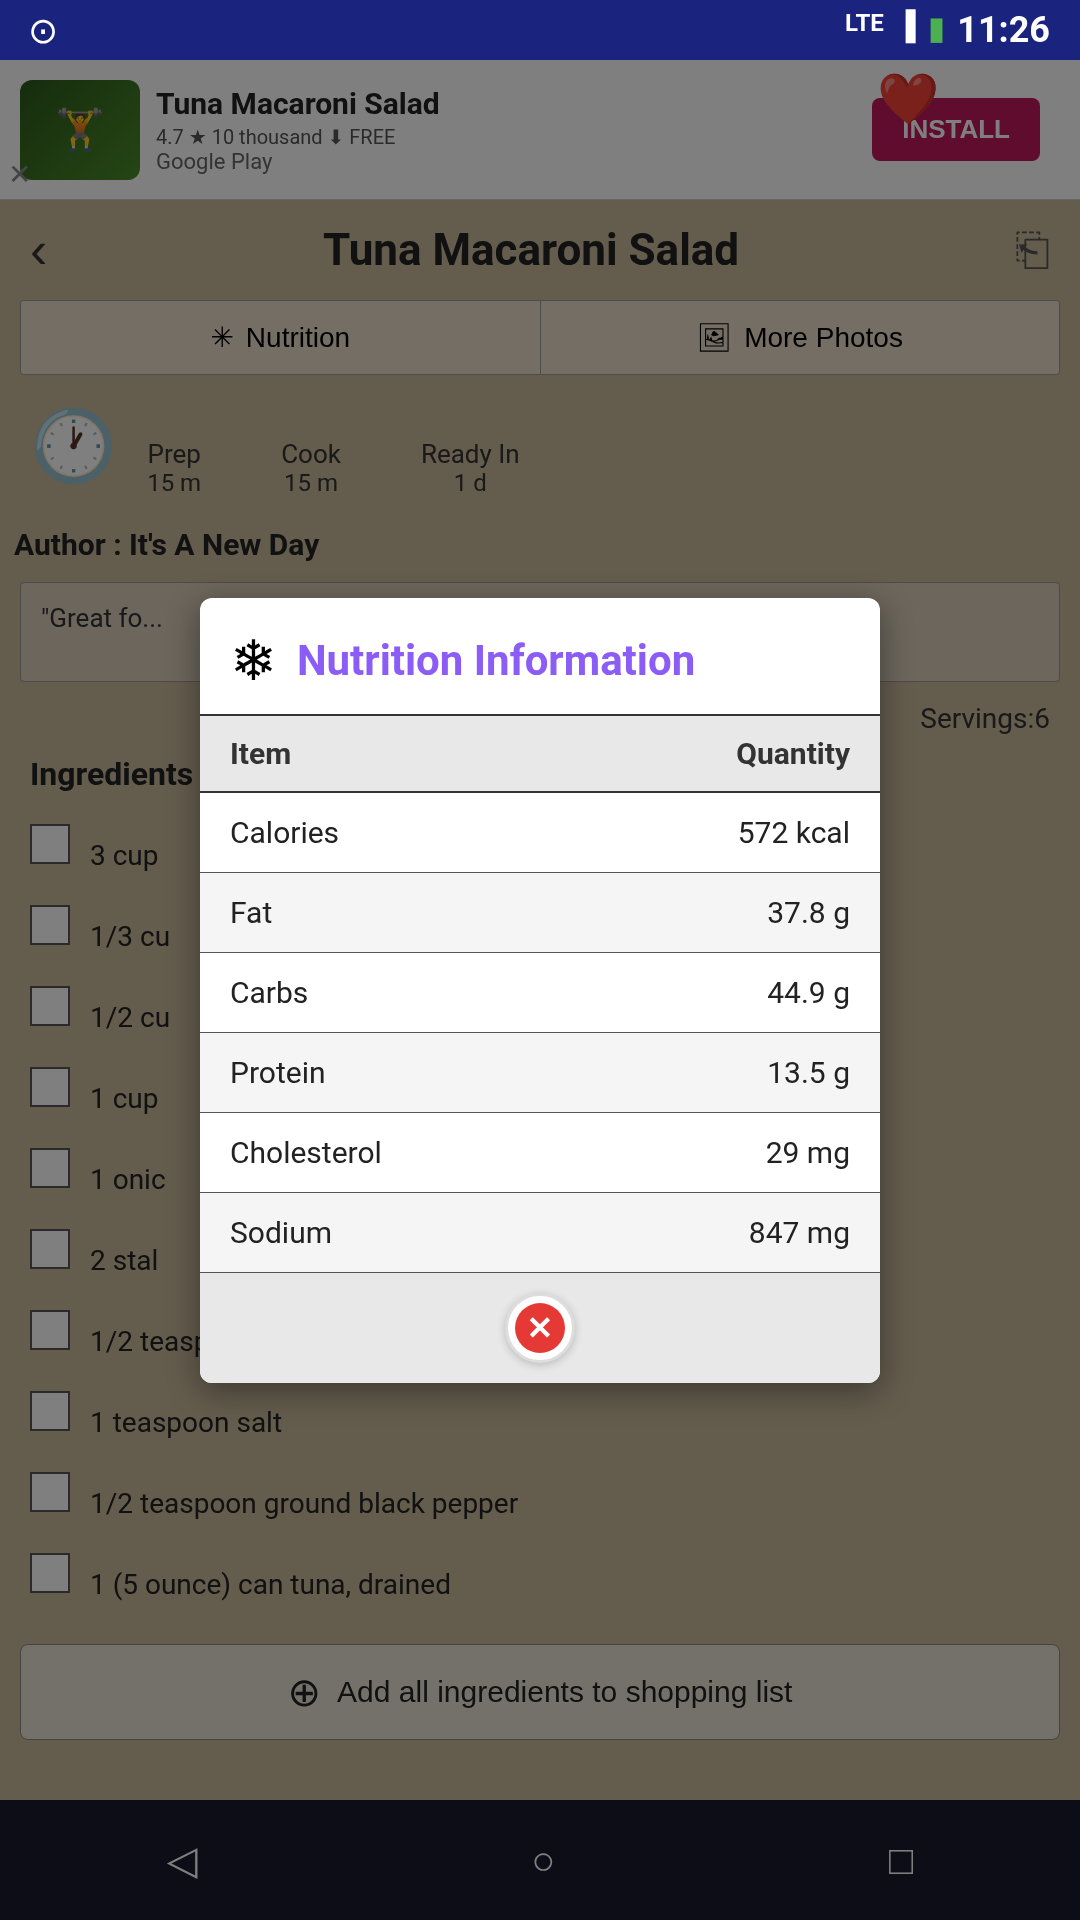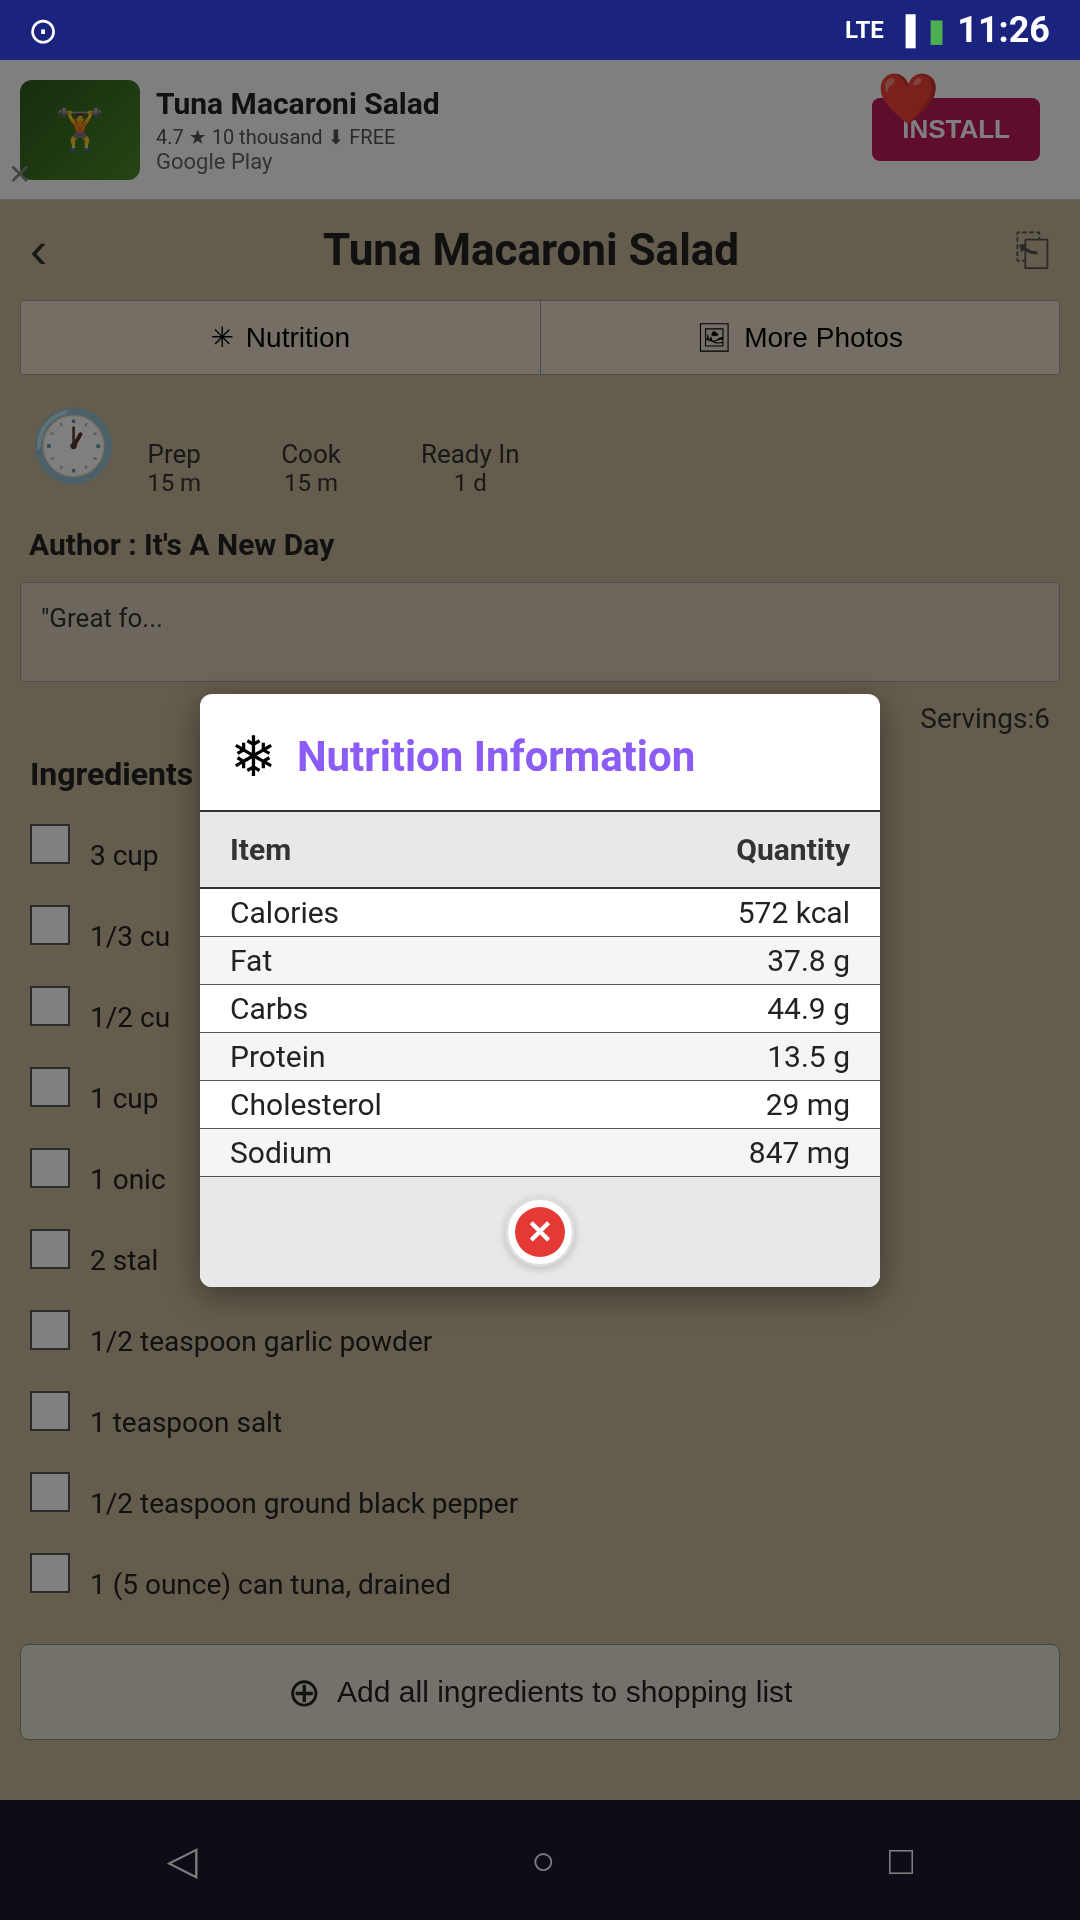--- a/index.html
+++ b/index.html
@@ -20,21 +20,20 @@
       height: 60px;
       background: #1a237e;
       display: flex;
       align-items: center;
       justify-content: flex-end;
       padding: 0 30px;
       gap: 16px;
     }
     .status-icons {
       display: flex;
-      align-items: center;
       gap: 12px;
     }
     .status-time {
       color: white;
       font-size: 36px;
       font-weight: bold;
     }
     .lte-icon {
       color: white;
       font-size: 24px;
@@ -182,21 +181,21 @@
       font-size: 26px;
       color: #333;
     }
     .time-value {
       font-size: 24px;
       color: #333;
     }
 
     
     .author-row {
-      padding: 10px 29px;
+      padding: 10px 14px;
       font-size: 30px;
       font-weight: bold;
       color: #222;
     }
 
     
     .quote-box {
       margin: 10px 20px;
       padding: 20px;
       border: 1px solid #999;
@@ -321,21 +320,21 @@
       padding: 20px 30px;
       text-align: left;
       font-size: 30px;
       color: #333;
       border-bottom: 2px solid #333;
     }
     .nutrition-table th:last-child {
       text-align: right;
     }
     .nutrition-table td {
-      padding: 6px 30px;
+      padding: 22px 30px;
       font-size: 30px;
       color: #222;
       border-bottom: 1px solid #555;
     }
     .nutrition-table td:last-child {
       text-align: right;
     }
     .nutrition-table tr:nth-child(even) {
       background: #f5f5f5;
     }

